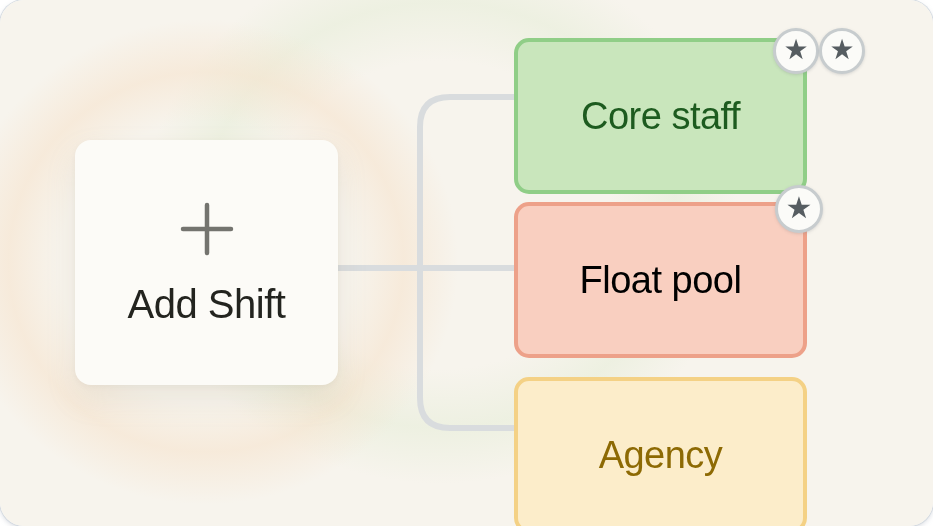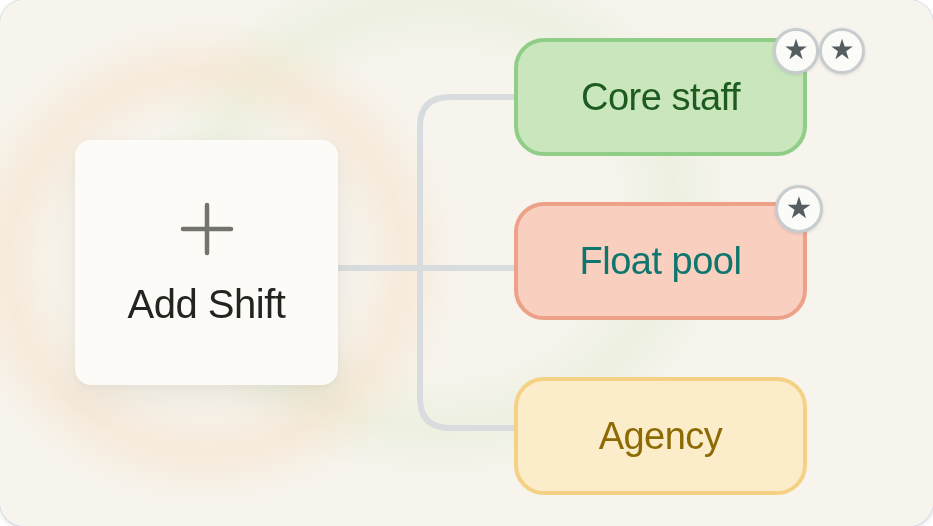--- a/index.html
+++ b/index.html
@@ -49,22 +49,22 @@
     font-size: 40px;
     font-weight: 500;
     color: #23241f;
     letter-spacing: -0.5px;
     line-height: 1;
   }
   .pill {
     position: absolute;
     left: 514px;
     width: 293px;
-    height: 118px;
-    border-radius: 30px;
+    height: 156px;
+    border-radius: 15px;
     border: 4px solid transparent;
     box-sizing: border-box;
     display: flex;
     align-items: center;
     justify-content: center;
     cursor: pointer;
   }
   .pill-label {
     font-size: 38px;
     font-weight: 500;
@@ -108,21 +108,21 @@
       <svg width="54" height="54" viewBox="0 0 54 54" fill="none">
         <path d="M27,3 V51 M3,27 H51" stroke-width="4.5" stroke-linecap="round" stroke="#74746f"></path>
       </svg>
       <div class="card-label" style="color: rgb(35, 36, 31);">Add Shift</div>
     </div>
 
     <div class="pill pill-core" style="background-color: rgb(201, 230, 188); border-color: rgb(144, 206, 135); color: rgb(29, 91, 31);">
       <span class="pill-label">Core staff</span>
     </div>
 
-    <div class="pill pill-float" style="background-color: rgb(249, 207, 192); border-color: rgb(237, 161, 137); color: #0f766e; align-items: center;">
+    <div class="pill pill-float" style="background-color: rgb(249, 207, 192); border-color: rgb(237, 161, 137); color: #000000; align-items: center;">
       <span class="pill-label">Float pool</span>
     </div>
 
     <div class="pill pill-agency" style="background-color: rgb(252, 237, 202); border-color: rgb(244, 209, 133); color: rgb(141, 106, 4);">
       <span class="pill-label">Agency</span>
     </div>
 
     <div class="badge badge-core-1" style="background-color: rgb(251, 251, 248); border-color: rgb(199, 204, 206); color: rgb(86, 93, 97);">
       <span class="star">★</span>
     </div>

